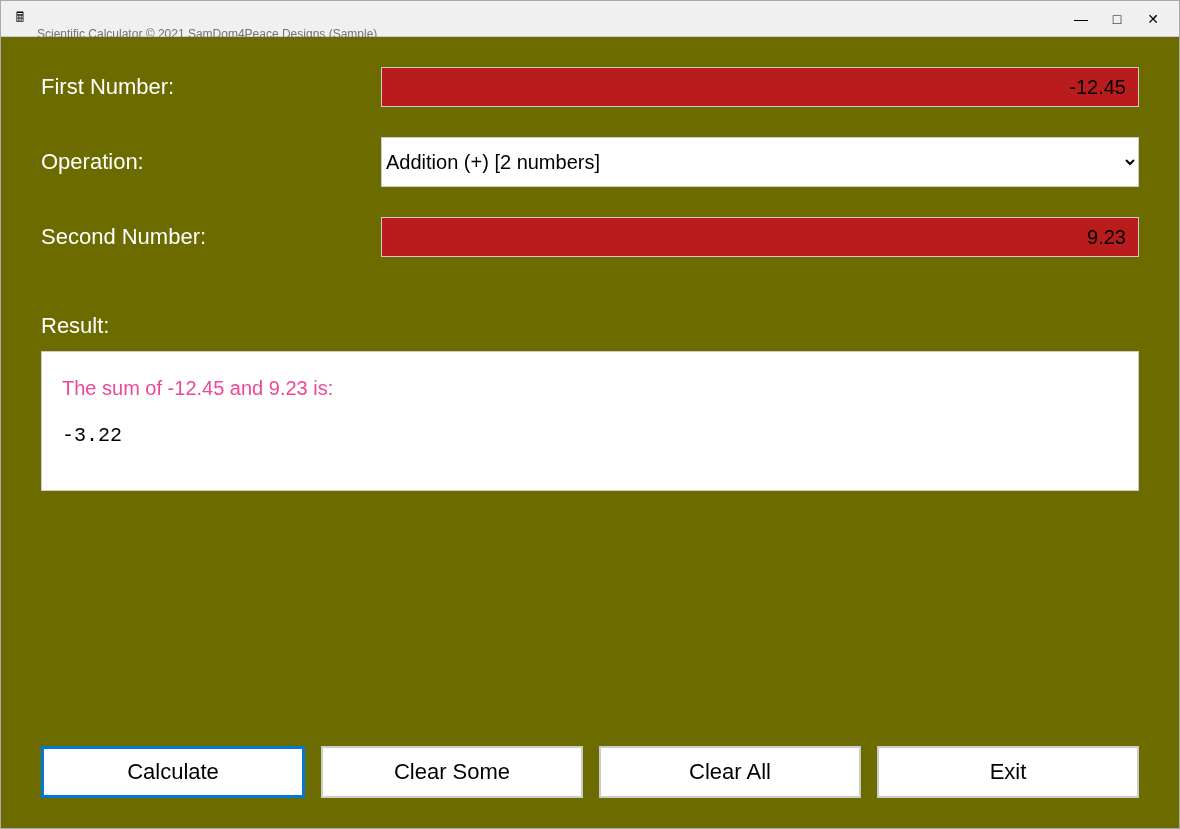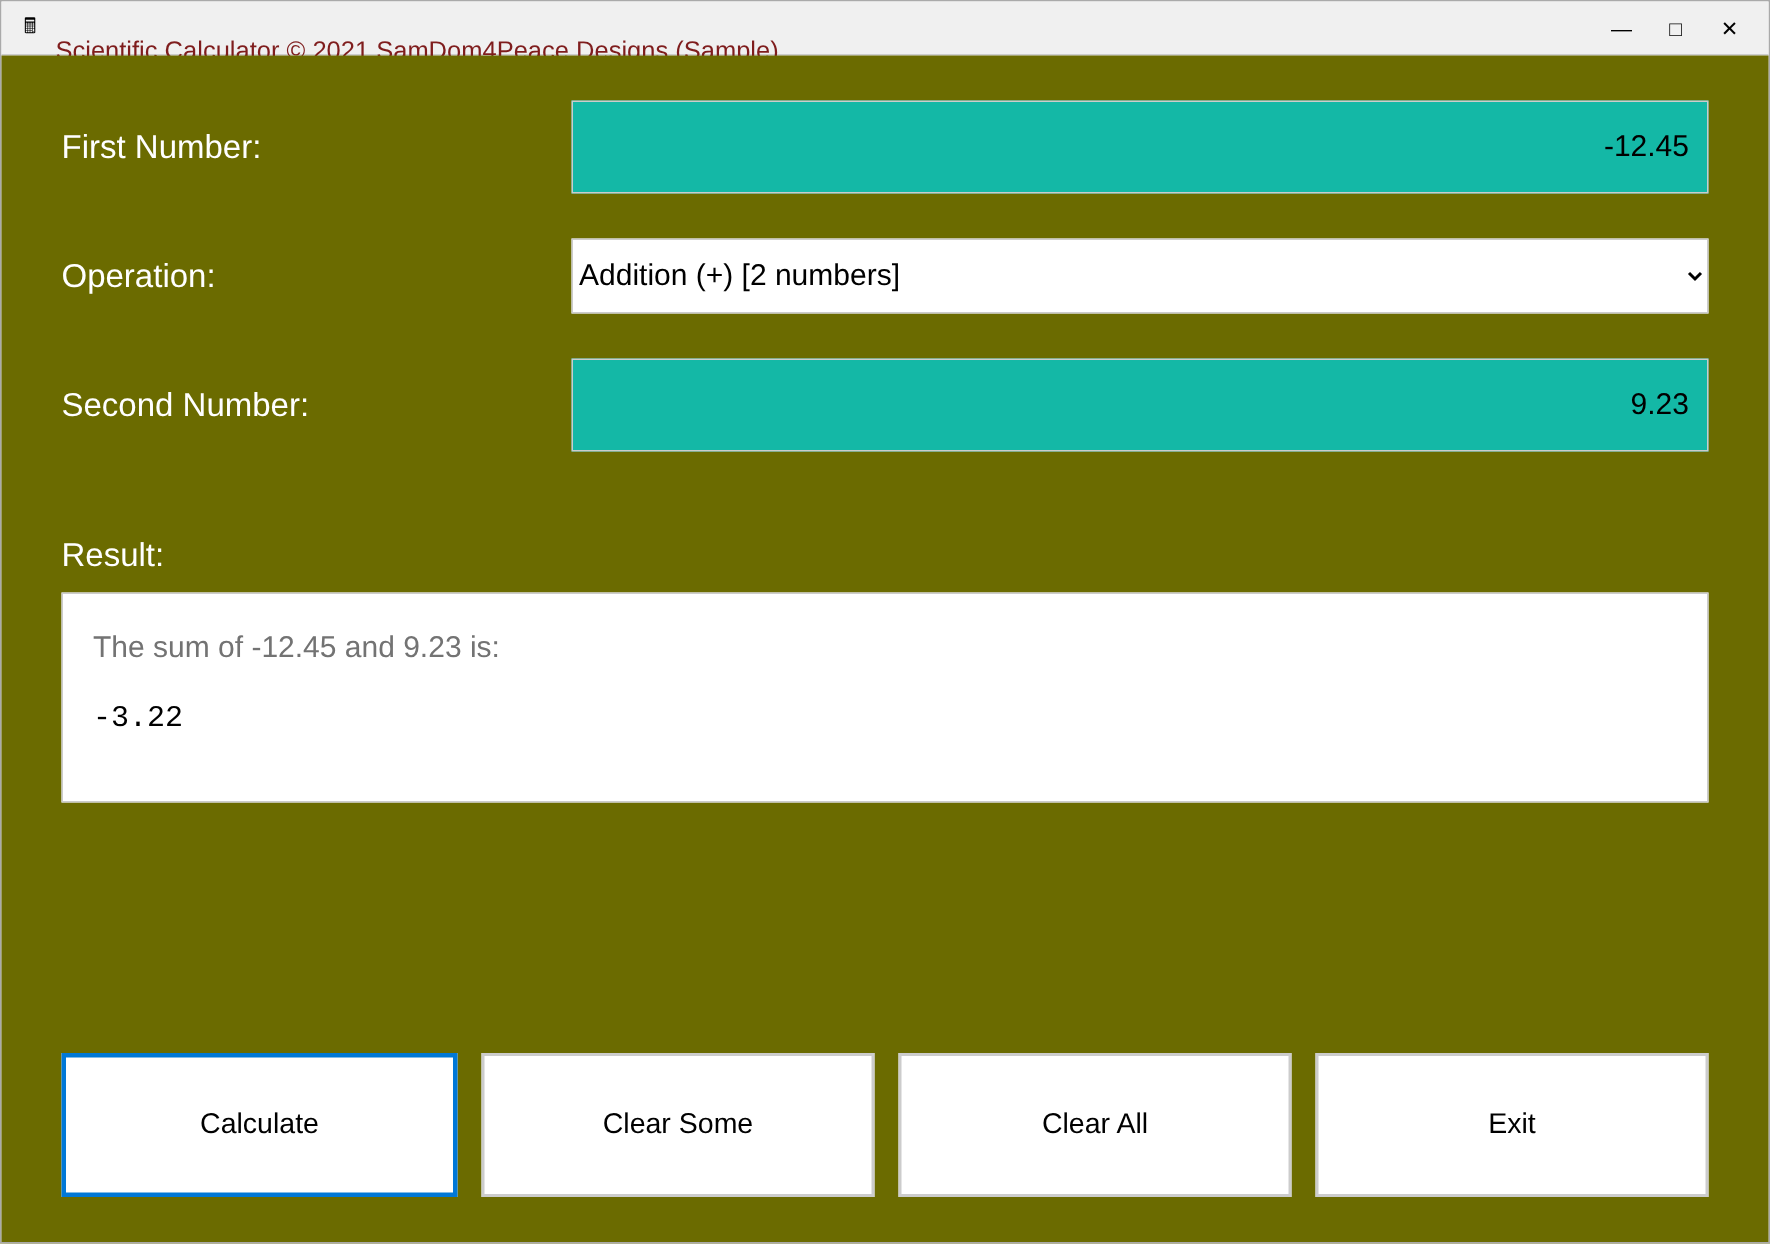--- a/index.html
+++ b/index.html
@@ -47,22 +47,22 @@
     .app-icon {
       width: 18px;
       height: 18px;
       display: flex;
       align-items: center;
       justify-content: center;
       font-size: 14px;
     }
 
     .title-text {
-      font-size: 17px;
-      color: #7f1d1d;
+      font-size: 12px;
+      color: #737373;
       margin-top: 30px;
     }
 
     .title-bar-controls {
       display: flex;
       gap: 4px;
     }
 
     .title-bar-btn {
       width: 32px;
@@ -95,22 +95,22 @@
     .field-label {
       color: #ffffff;
       font-size: 22px;
       font-weight: 400;
       width: 340px;
       flex-shrink: 0;
     }
 
     .field-input {
       flex: 1;
-      height: 62px;
-      background: #14b8a6;
+      height: 40px;
+      background: #b91c1c;
       border: 1px solid #ccc;
       padding: 6px 12px;
       font-size: 20px;
       text-align: right;
       outline: none;
     }
 
     .field-select {
       flex: 1;
       height: 50px;
@@ -140,45 +140,45 @@
       background: #ffffff;
       border: 1px solid #ccc;
       padding: 20px 20px;
       min-height: 140px;
       font-size: 20px;
       line-height: 1.6;
     }
 
     .result-summary {
       font-size: 20px;
-      color: #737373;
+      color: #ec4899;
     }
 
     .result-value {
       font-size: 20px;
       color: #000;
       margin-top: 16px;
       font-family: Liberation Mono, monospace;
     }
 
     .button-row {
       display: flex;
       gap: 0;
       justify-content: space-between;
       margin-top: auto;
       padding-top: 20px;
     }
 
     .calc-button {
       flex: 1;
-      height: 96px;
+      height: 52px;
       margin: 0 8px;
       background: #ffffff;
       border: 2px solid #cccccc;
-      font-size: 19px;
+      font-size: 22px;
       cursor: pointer;
       font-family: 'Segoe UI', Tahoma, Geneva, Verdana, sans-serif;
     }
 
     .calc-button:first-child {
       border: 3px solid #0078d7;
       margin-left: 0;
     }
 
     .calc-button:last-child {

